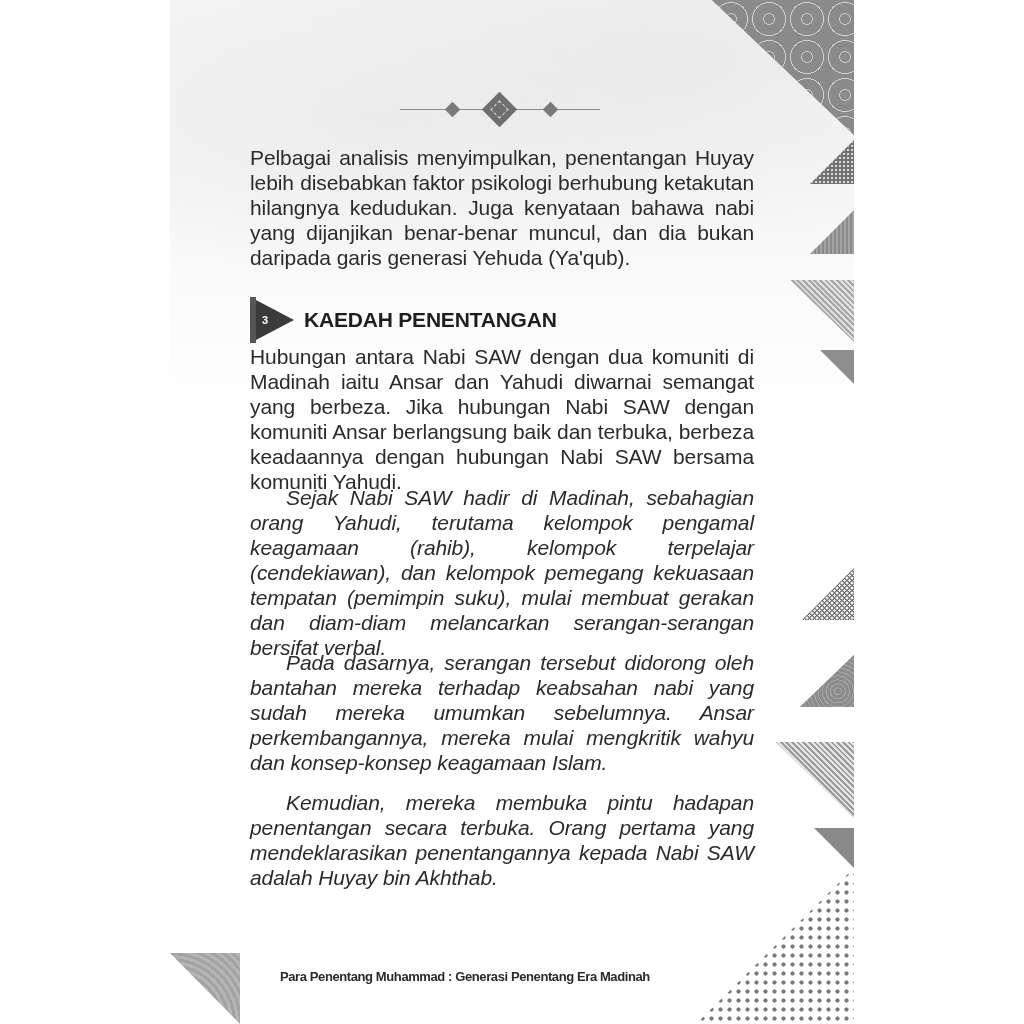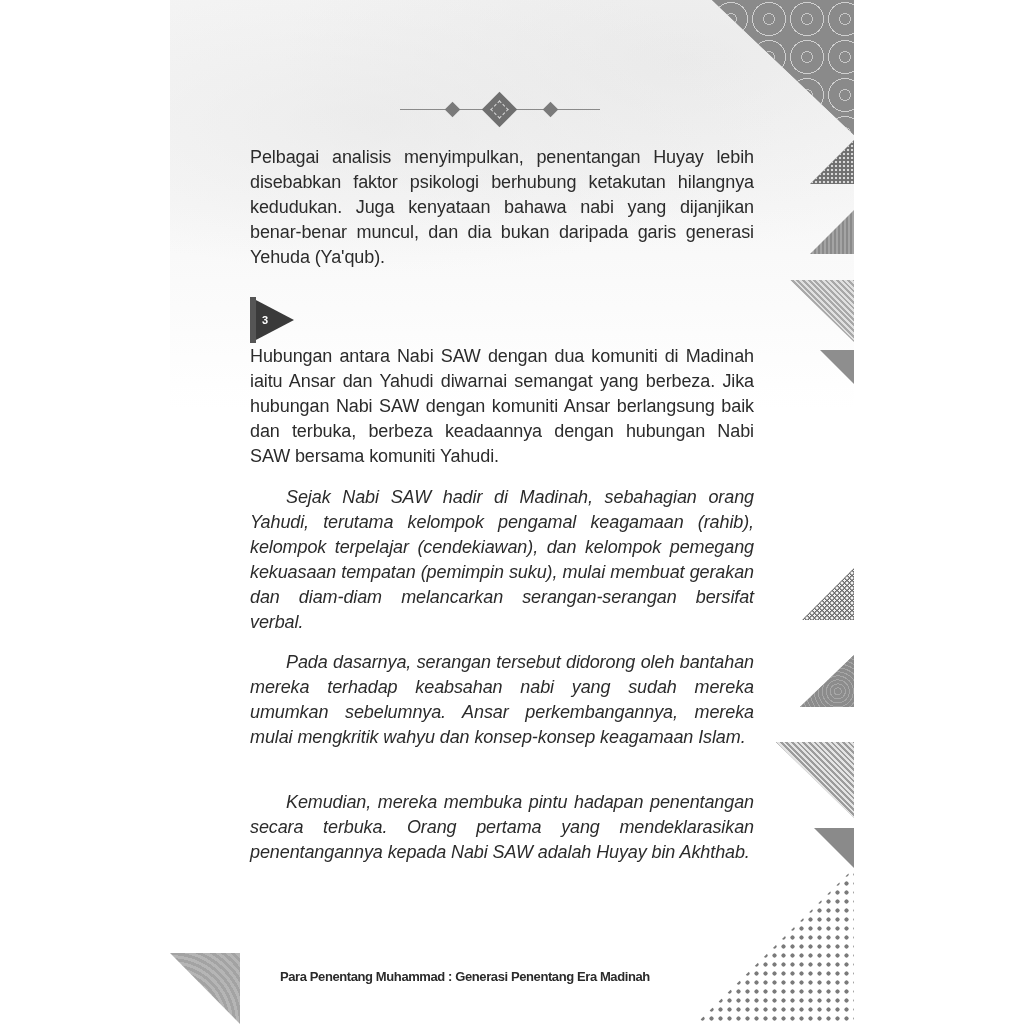--- a/index.html
+++ b/index.html
@@ -9,21 +9,21 @@
 
   
   .ornament { position: absolute; left: 400px; top: 95px; width: 200px; height: 30px; }
   .ornament .line { position: absolute; left: 0; right: 0; top: 14px; height: 1px; background: #8a8a8a; }
   .ornament .dia { position: absolute; background: #7a7a7a; transform: rotate(45deg); }
   .ornament .d1 { left: 47px; top: 9px; width: 11px; height: 11px; }
   .ornament .d3 { left: 145px; top: 9px; width: 11px; height: 11px; }
   .ornament .d2 { left: 87px; top: 2px; width: 25px; height: 25px; background: #6f6f6f; }
   .ornament .d2::after { content: ""; position: absolute; left: 6px; top: 6px; width: 13px; height: 13px; border: 1px dashed #d6d6d6; box-sizing: border-box; }
 
-  .text { position: absolute; left: 250px; width: 504px; font-size: 18px; line-height: 25px; color: #2b2b2b; text-align: justify; letter-spacing: -0.1px; }
+  .text { position: absolute; left: 250px; width: 504px; font-size: 21px; line-height: 25px; color: #2b2b2b; text-align: justify; letter-spacing: -0.1px; }
   .text p { margin: 0; }
   .indent { text-indent: 36px; font-style: italic; }
 
   .p-intro { top: 145px; }
   .heading { position: absolute; left: 250px; top: 297px; height: 46px; display: flex; align-items: center; }
   .heading .badge { position: relative; width: 44px; height: 46px; }
   .heading .badge .tri { position: absolute; left: 0; top: 0; width: 0; height: 0; border-top: 23px solid transparent; border-bottom: 23px solid transparent; border-left: 44px solid #3a3a3a; }
   .heading .badge .tri-shade { position: absolute; left: 0; top: 0; width: 6px; height: 46px; background: #555; }
   .heading .badge .num { position: absolute; left: 8px; top: 15px; width: 14px; height: 16px; color: #ffffff; font-size: 11px; font-weight: bold; line-height: 16px; text-align: center; }
   .heading .title { margin-left: 10px; font-size: 21px; font-weight: bold; color: #1e1e1e; letter-spacing: -0.2px; }
@@ -77,20 +77,21 @@
 <div class="text p-intro">
   <p>Pelbagai analisis menyimpulkan, penentangan Huyay lebih disebabkan faktor psikologi berhubung ketakutan hilangnya kedudukan. Juga kenyataan bahawa nabi yang dijanjikan benar-benar muncul, dan dia bukan daripada garis generasi Yehuda (Ya'qub).</p>
 </div>
 
 <div class="heading">
   <div class="badge">
     <div class="tri"></div>
     <div class="tri-shade"></div>
     <div class="num">3</div>
   </div>
+  <div class="title">KAEDAH PENENTANGAN</div>
 </div>
 
 <div class="text p1">
   <p>Hubungan antara Nabi SAW dengan dua komuniti di Madinah iaitu Ansar dan Yahudi diwarnai semangat yang berbeza. Jika hubungan Nabi SAW dengan komuniti Ansar berlangsung baik dan terbuka, berbeza keadaannya dengan hubungan Nabi SAW bersama komuniti Yahudi.</p>
 </div>
 <div class="text p2">
   <p class="indent">Sejak Nabi SAW hadir di Madinah, sebahagian orang Yahudi, terutama kelompok pengamal keagamaan (rahib), kelompok terpelajar (cendekiawan), dan kelompok pemegang kekuasaan tempatan (pemimpin suku), mulai membuat gerakan dan diam-diam melancarkan serangan-serangan bersifat verbal.</p>
 </div>
 <div class="text p3">
   <p class="indent">Pada dasarnya, serangan tersebut didorong oleh bantahan mereka terhadap keabsahan nabi yang sudah mereka umumkan sebelumnya. Ansar perkembangannya, mereka mulai mengkritik wahyu dan konsep-konsep keagamaan Islam.</p>

